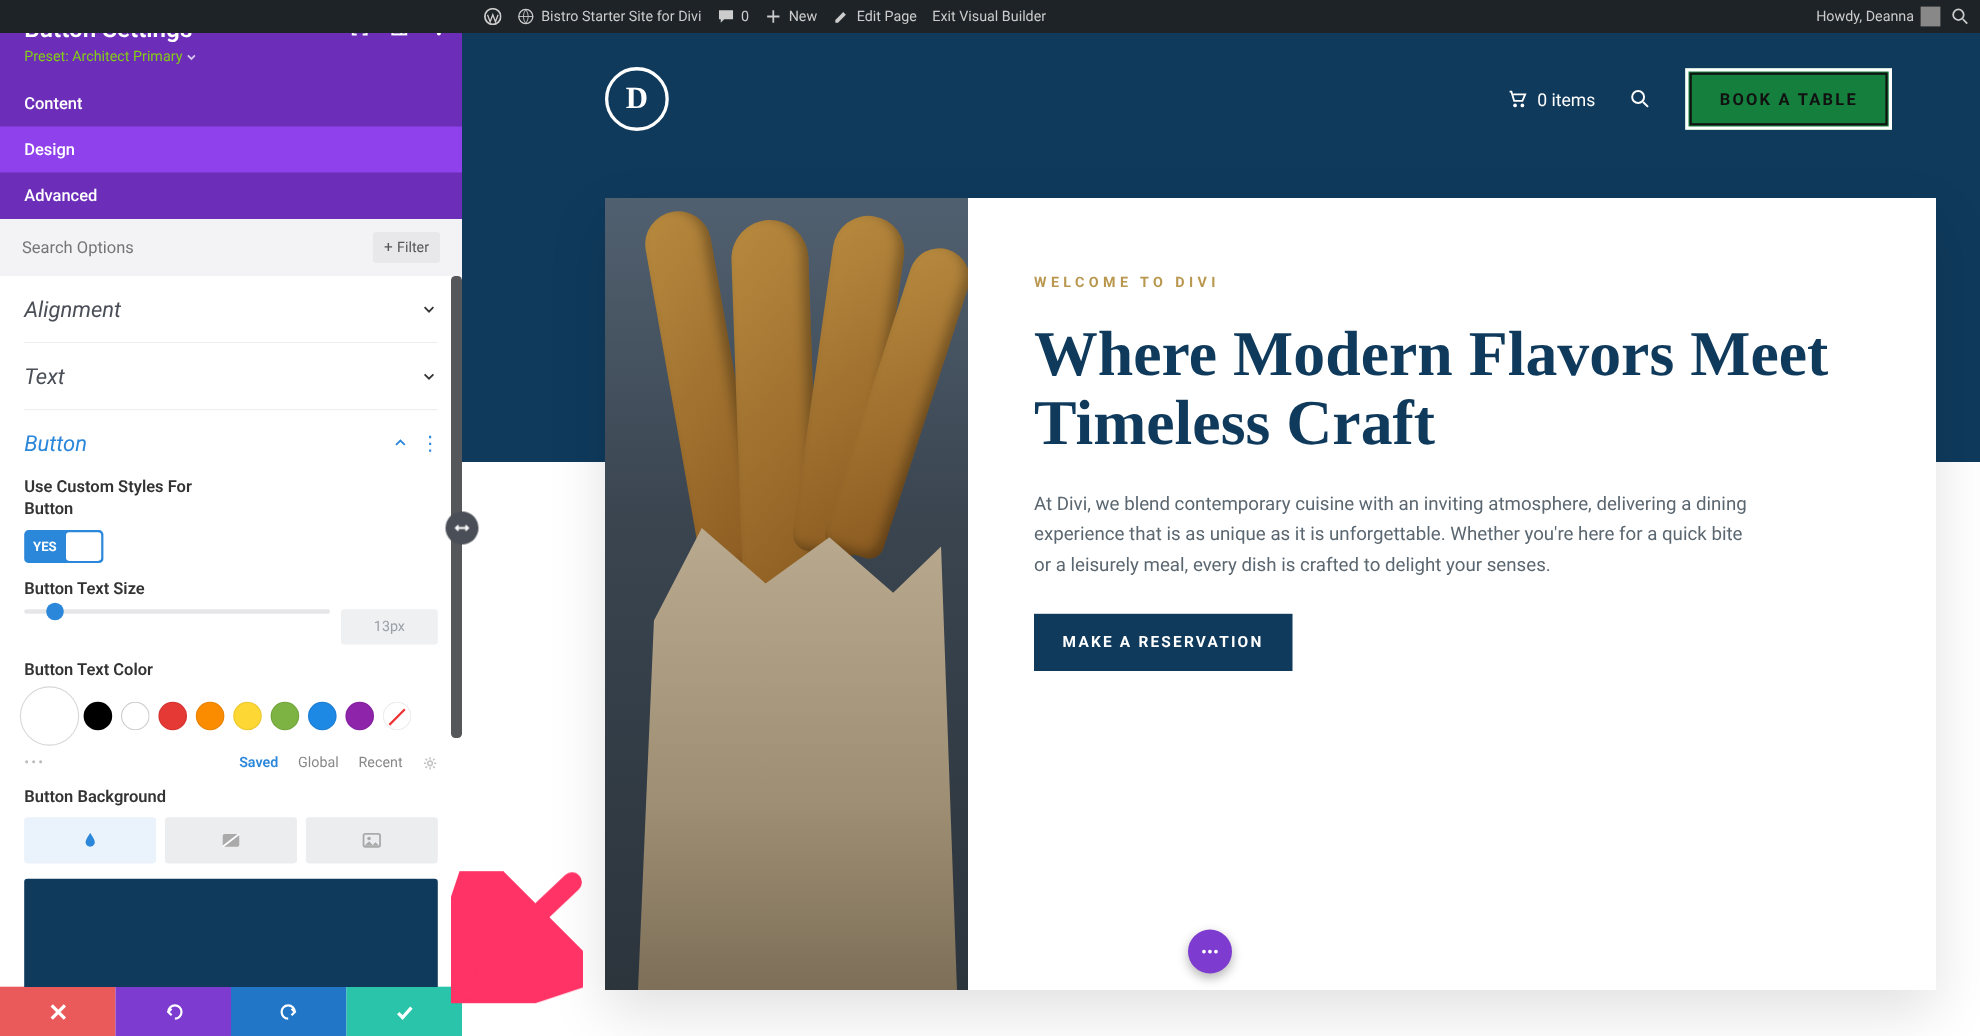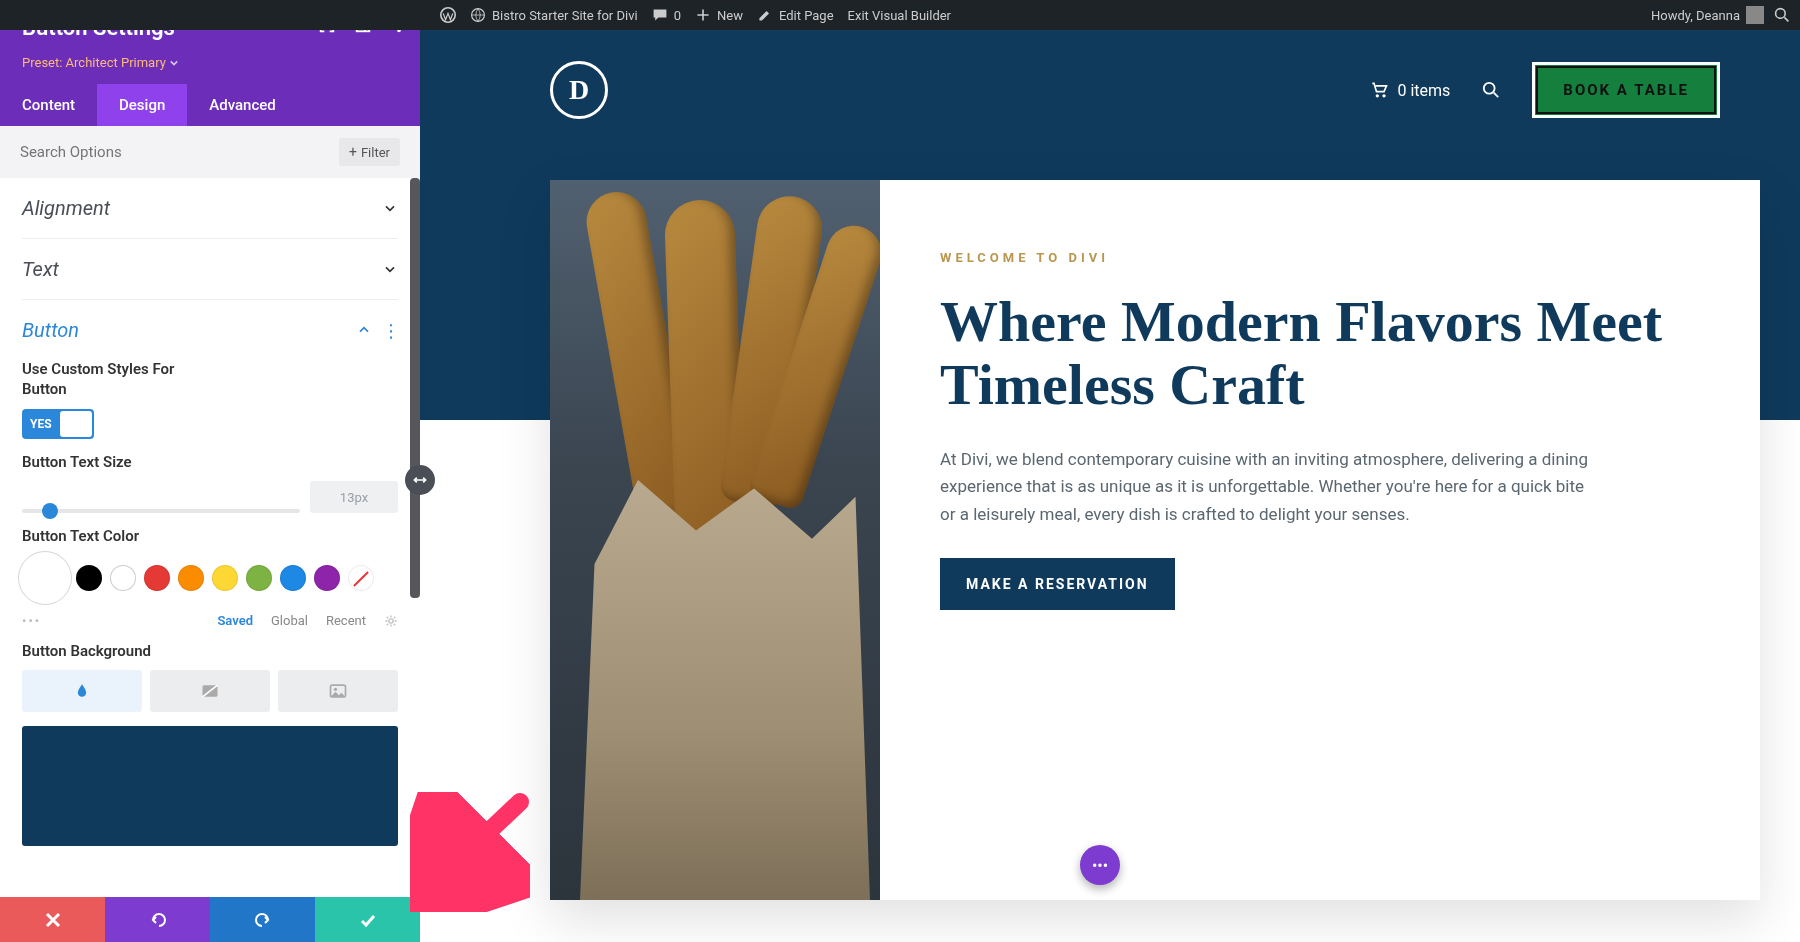--- a/index.html
+++ b/index.html
@@ -11,24 +11,24 @@
 .wp-item { display:flex; align-items:center; gap:6px; cursor:pointer; color:#ccc; }
 .wp-item svg { width:16px; height:16px; fill:#ccc; }
 .wp-right { margin-left:auto; display:flex; align-items:center; gap:10px; }
 .wp-avatar { width:18px; height:18px; background:#888; }
 .wp-search { width:16px; height:16px; }
 
 
 .panel { position:absolute; top:0; left:0; width:420px; height:100%; background:#fff; z-index:40; display:flex; flex-direction:column; }
 .panel-header { background:#6c2eb9; color:#fff; padding:15px 22px 10px; position:relative; }
 .panel-title { font-size:22px; font-weight:600; }
-.panel-preset { font-size:13px; margin-top:15px; color:#fdba74; display:flex; align-items:center; gap:4px; }
+.panel-preset { font-size:13px; margin-top:4px; color:#84cc16; display:flex; align-items:center; gap:4px; }
 .panel-header-icons { position:absolute; right:12px; top:16px; display:flex; gap:18px; }
 .panel-header-icons .ico { width:18px; height:18px; cursor:pointer; }
-.tabs { display:flex; }
+.tabs { display:flex;flex-direction:column; }
 .tab { flex:none; padding:12px 22px; color:#fff; font-size:15px; font-weight:500; cursor:pointer; }
 .tab.content { background:#6c2eb9; }
 .tab.design  { background:#8f42ec; }
 .tab.advanced{ background:#6c2eb9; flex:1; }
 
 .search-row { display:flex; align-items:center; background:#f3f3f5; padding:12px 20px; gap:10px; }
 .search-input { flex:1; border:none; background:transparent; font-size:15px; outline:none; color:#333; }
 .filter-btn { background:#e8e8ea; border:none; padding:6px 10px; font-size:13px; color:#555; display:flex; align-items:center; gap:4px; cursor:pointer; border-radius:3px; }
 
 .panel-body { flex:1; overflow-y:auto; padding:0 22px 20px; position:relative; }
@@ -41,21 +41,21 @@
 .section-actions { display:flex; align-items:center; gap:10px; }
 .dots-v { color:#2b87da; font-size:18px; letter-spacing:-2px; }
 
 .field-label { font-size:15px; color:#333; font-weight:600; margin:14px 0 10px; }
 .small-label { font-size:15px; color:#333; font-weight:600; }
 
 .toggle { width:72px; height:30px; background:#2b87da; border-radius:4px; position:relative; display:flex; align-items:center; cursor:pointer; }
 .toggle .lbl { color:#fff; font-size:12px; font-weight:700; margin-left:8px; }
 .toggle .knob { position:absolute; right:2px; top:2px; width:32px; height:26px; background:#fff; border-radius:3px; }
 
-.slider-row { display:flex; align-items:flex-end; gap:10px; margin-top:10px; }
+.slider-row { display:flex; align-items:flex-start; gap:10px; margin-top:10px; }
 .slider { flex:1; height:4px; background:#e6e6e8; position:relative; border-radius:2px; }
 .slider .thumb { position:absolute; left:10%; top:50%; transform:translate(-50%,-50%); width:16px; height:16px; border-radius:50%; background:#2b87da; }
 .size-box { width:88px; height:32px; background:#eef0f2; display:flex; align-items:center; justify-content:center; font-size:13px; color:#9aa0a6; border-radius:3px; }
 
 .swatches { display:flex; gap:8px; align-items:center; margin-top:6px; }
 .sw { width:26px; height:26px; border-radius:50%; cursor:pointer; box-shadow:inset 0 0 0 1px rgba(0,0,0,.08); }
 .sw.sel { width:46px; height:46px; box-shadow:0 0 0 3px #fff, 0 0 0 4px #d7d7da; background:#fff; }
 .sw.none { background:#fff; position:relative; }
 .sw.none::after { content:""; position:absolute; left:3px; right:3px; top:50%; height:2px; background:#e33; transform:rotate(-45deg); }
 .swatch-row2 { display:flex; align-items:center; gap:18px; margin-top:12px; font-size:13px; color:#888; }

